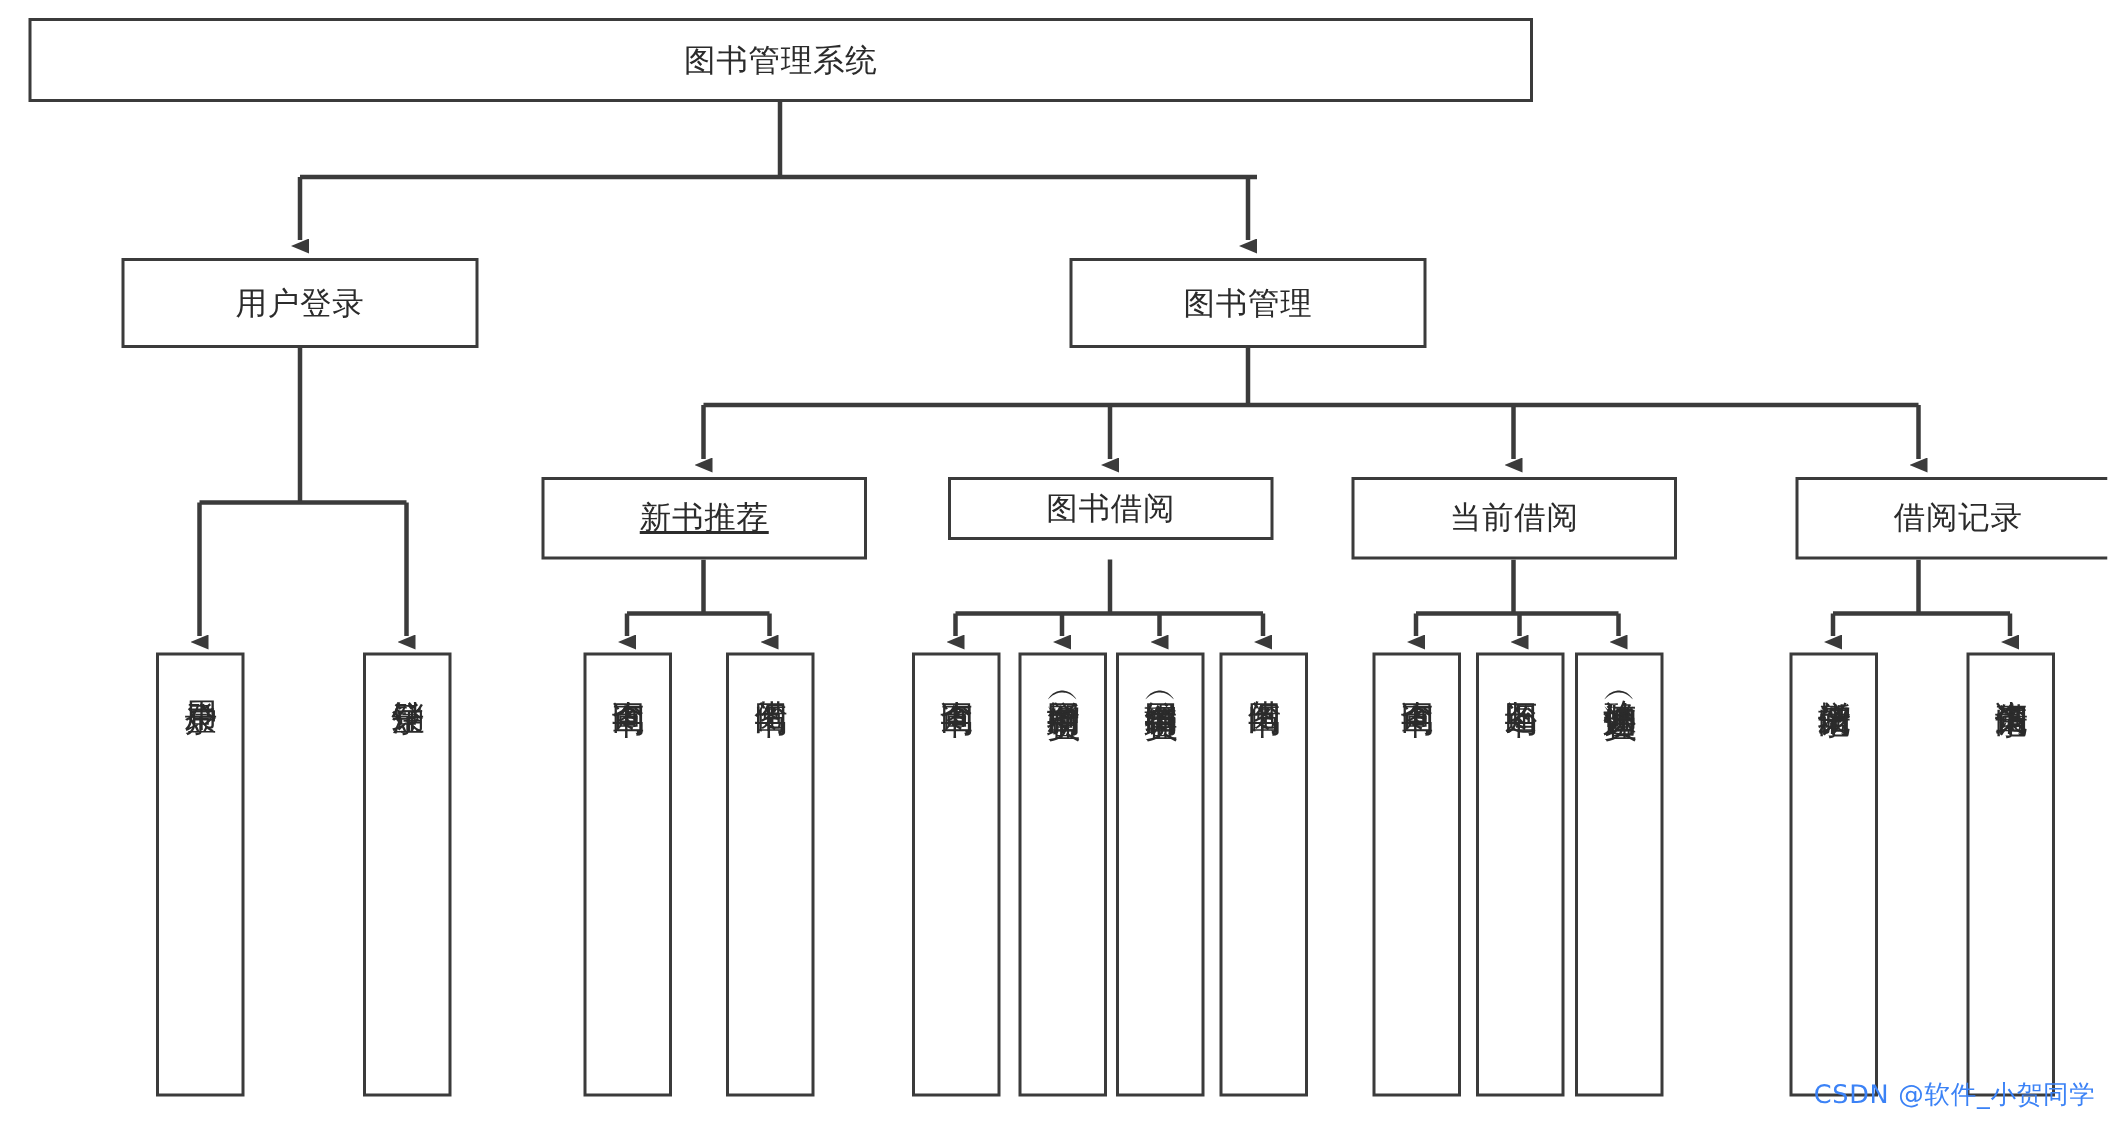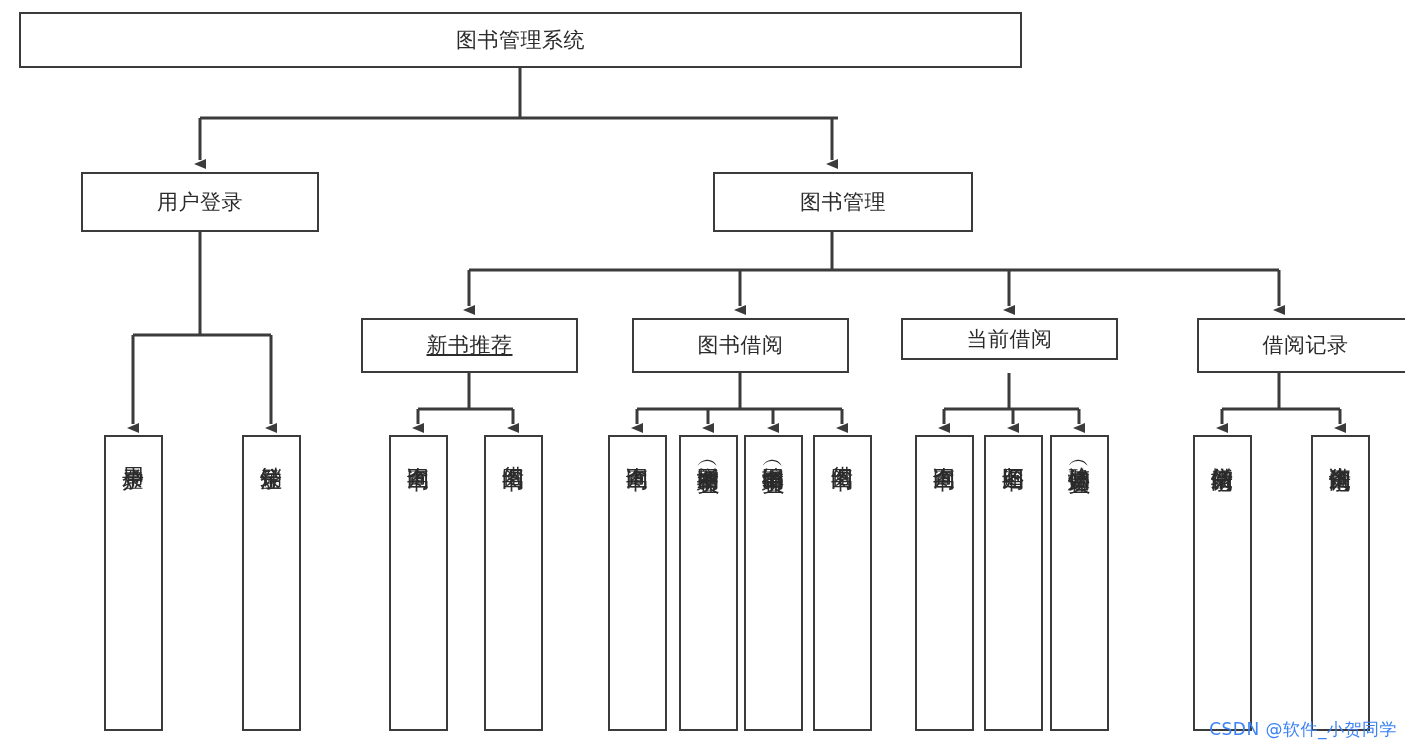--- a/index.html
+++ b/index.html
@@ -121,31 +121,31 @@
     </g>
   </svg>
 
   <div class="node horiz" style="left:19px; top:12px; width:1003px; height:56px;">
     <span class="label">图书管理系统</span>
   </div>
 
   <div class="node horiz" style="left:81px; top:172px; width:238px; height:60px;">
     <span class="label">用户登录</span>
   </div>
-  <div class="node horiz" style="left:713px; top:172px; width:260px; height:60px;">
+  <div class="node horiz" style="left:713px; top:172px; width:238px; height:60px;">
     <span class="label">图书管理</span>
   </div>
 
   <div class="node horiz" style="left:361px; top:318px; width:217px; height:55px;text-decoration:underline;">
     <span class="label">新书推荐</span>
   </div>
-  <div class="node horiz" style="left:632px; top:318px; width:217px; height:55px;">
+  <div class="node horiz" style="left:632px; top:318px; width:217px; height:42px;">
     <span class="label">图书借阅</span>
   </div>
-  <div class="node horiz" style="left:901px; top:318px; width:217px; height:42px;">
+  <div class="node horiz" style="left:901px; top:318px; width:217px; height:55px;">
     <span class="label">当前借阅</span>
   </div>
   <div class="node horiz" style="left:1197px; top:318px; width:217px; height:55px;">
     <span class="label">借阅记录</span>
   </div>
 
   <div class="node vert" style="left:104px; top:435px; width:59px; height:296px;">
     <span class="label">用户登录</span>
   </div>
   <div class="node vert" style="left:242px; top:435px; width:59px; height:296px;">

